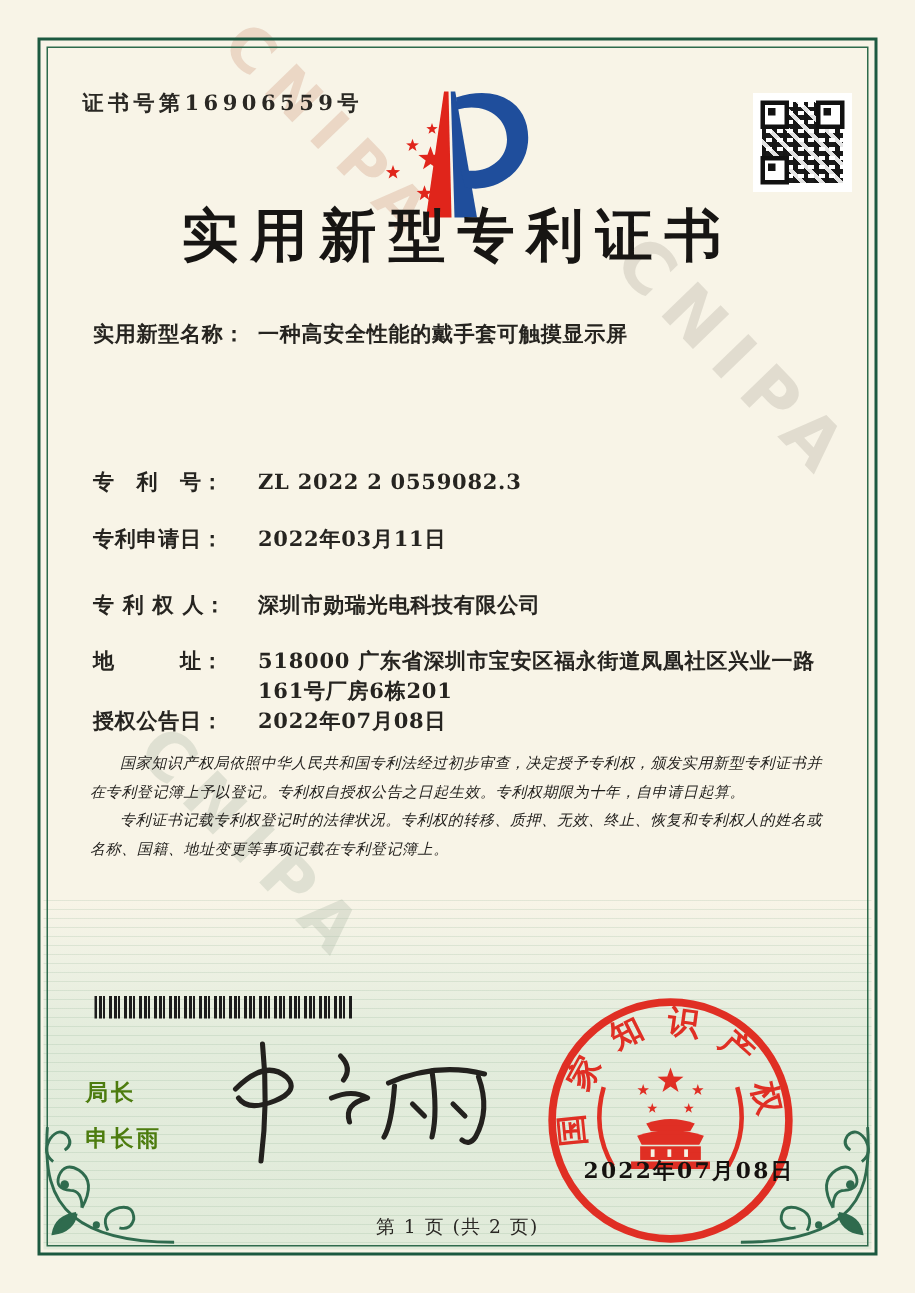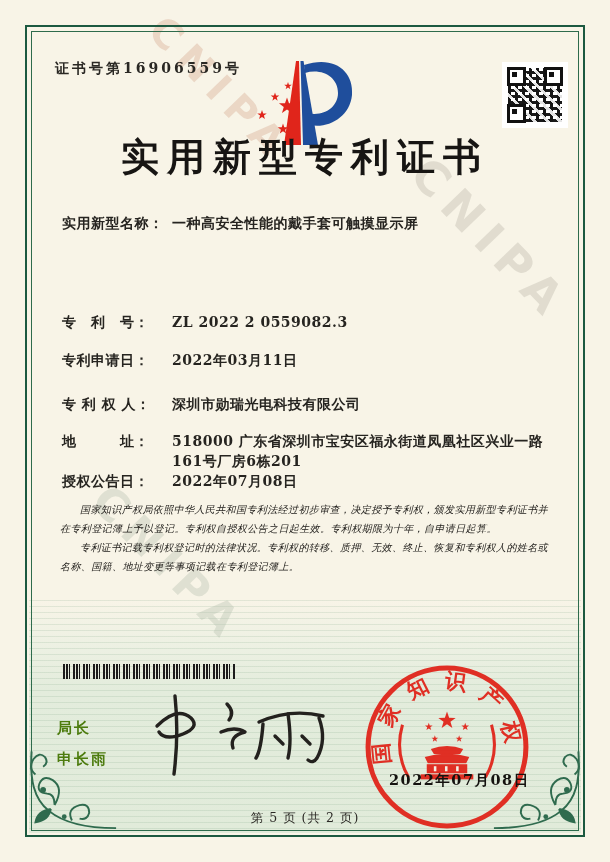--- a/index.html
+++ b/index.html
@@ -252,15 +252,15 @@
       <rect x="58" y="111" width="52" height="5"></rect>
     </g>
     <g stroke="#e0251b" stroke-width="3" fill="none">
       <path d="M40,62 Q32,90 46,114"></path>
       <path d="M128,62 Q136,90 122,114"></path>
     </g>
   </svg>
 
   <div class="seal-date">2022年07月08日</div>
 
-  <div class="footer">第 5 页 (共 2 页)</div>
+  <div class="footer">第 1 页 (共 2 页)</div>
 
 </div>
 
 </body></html>

